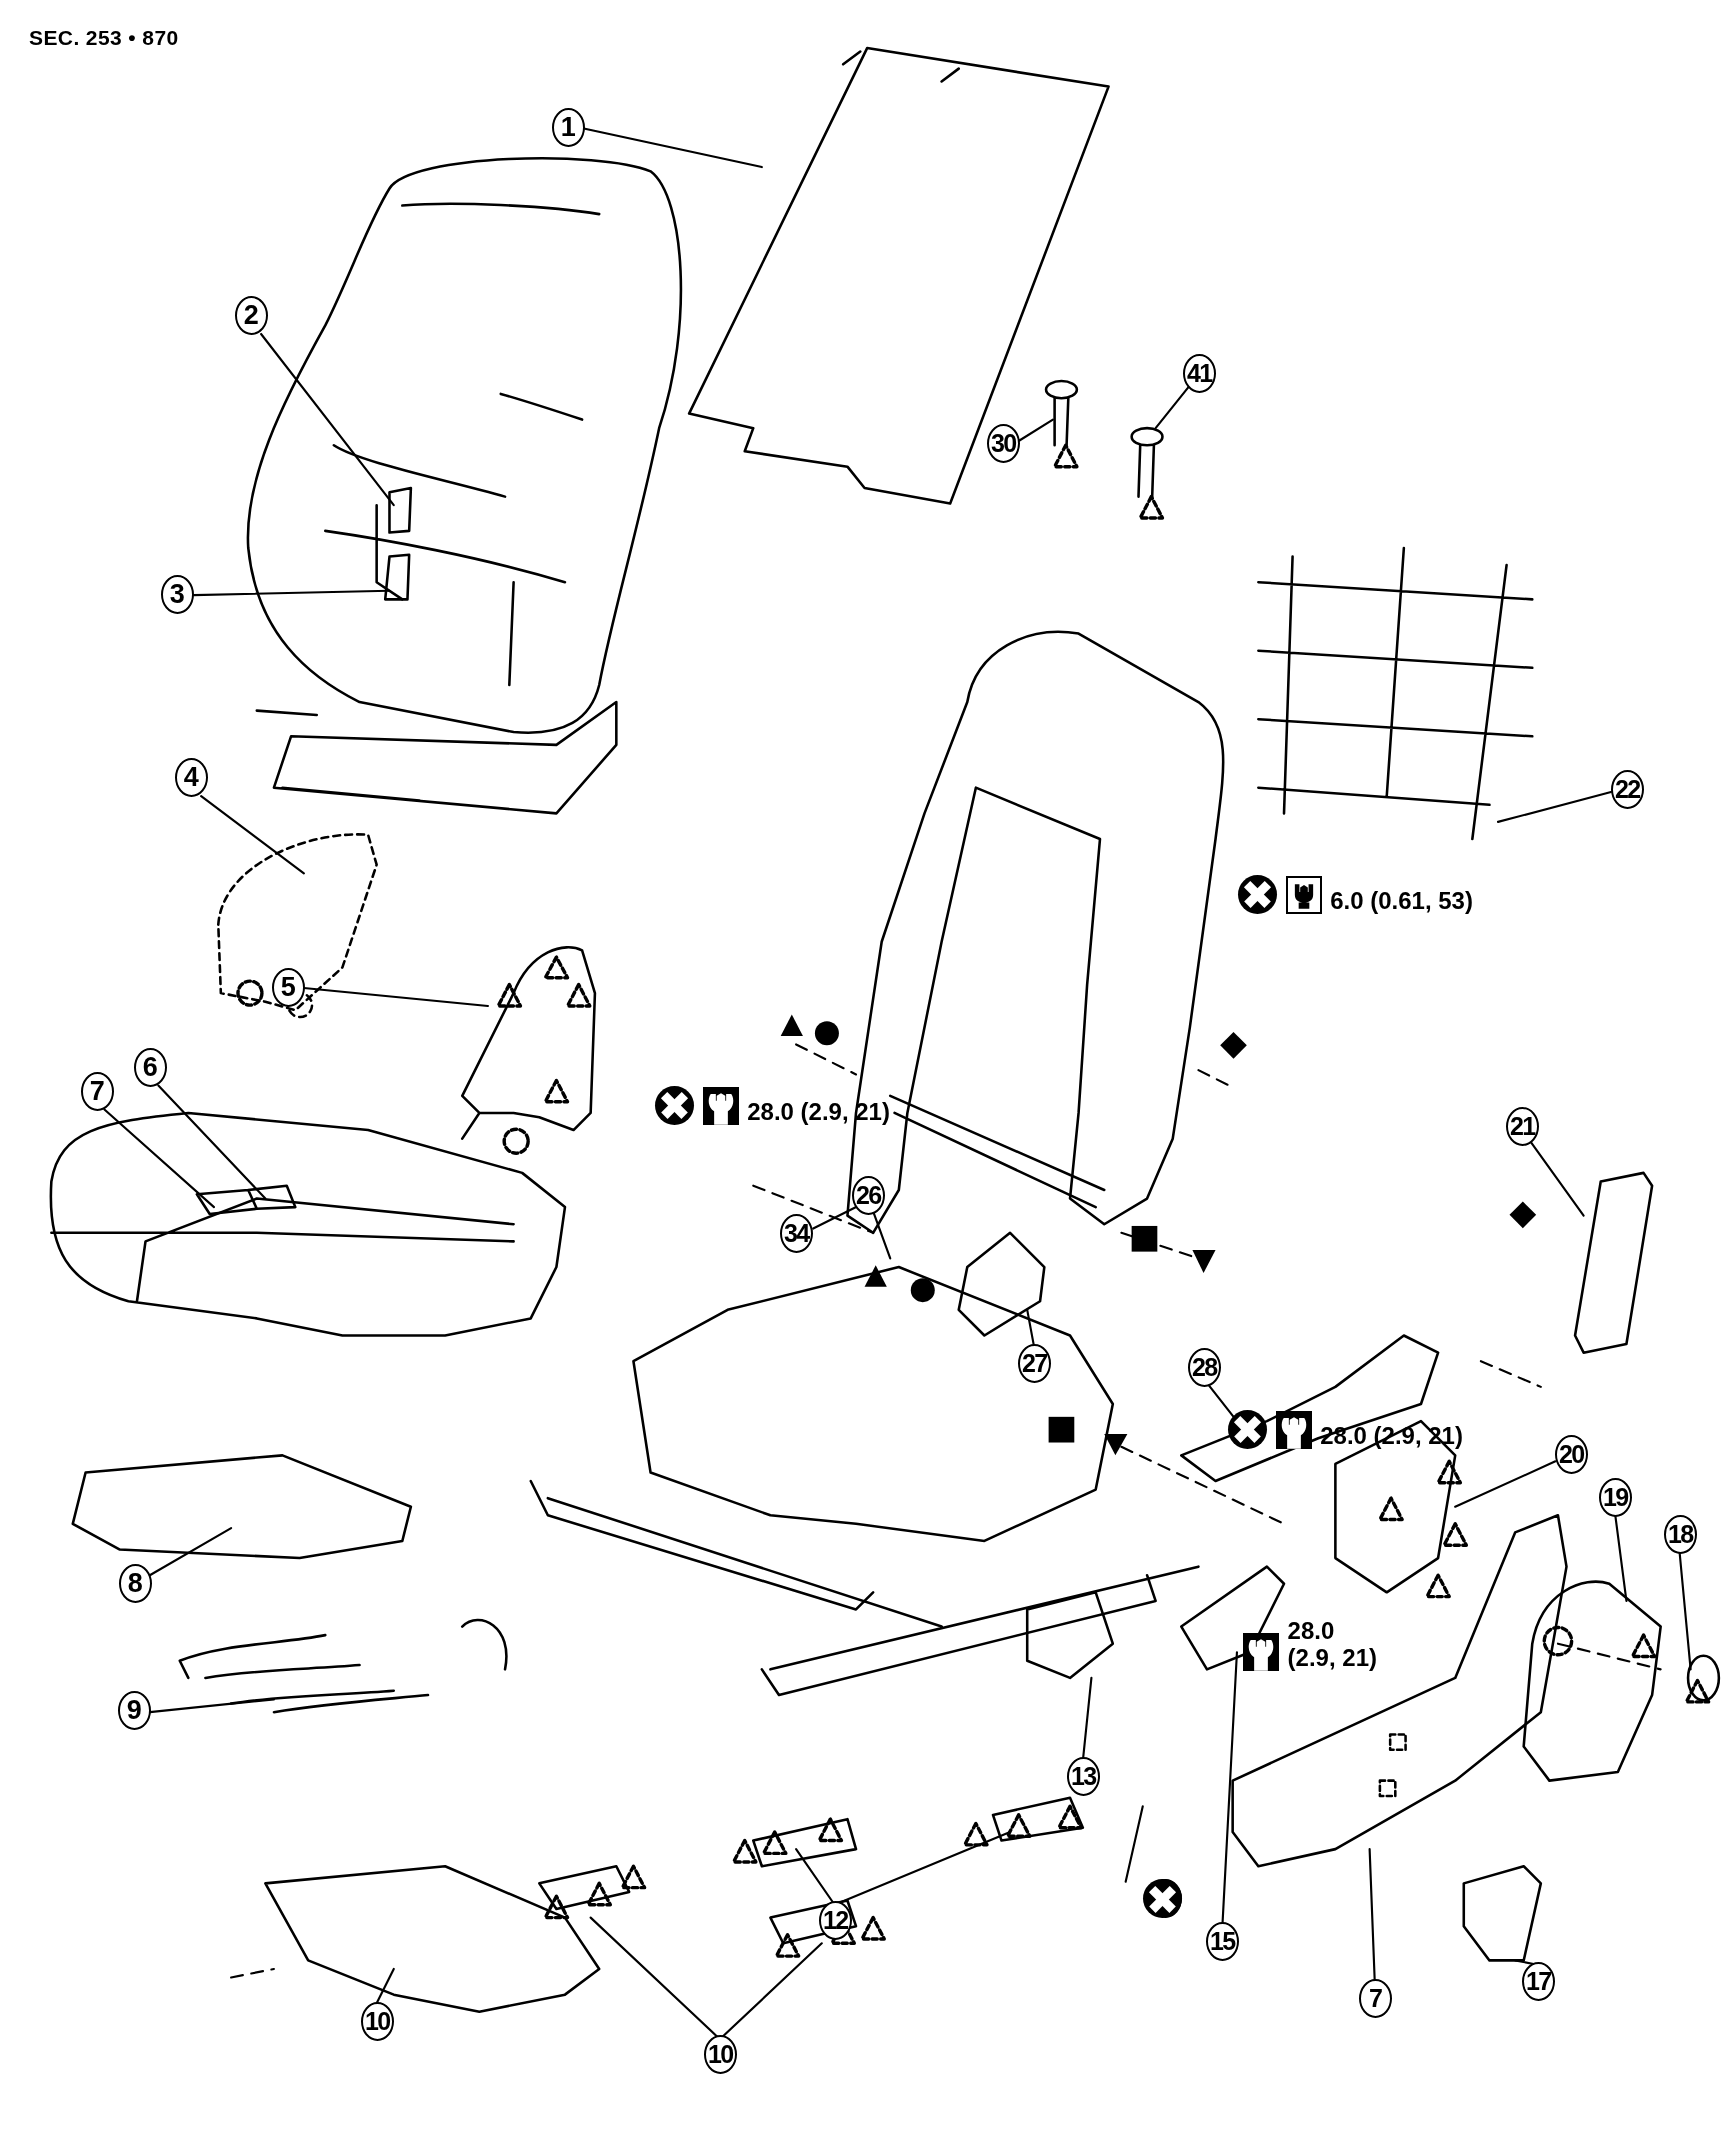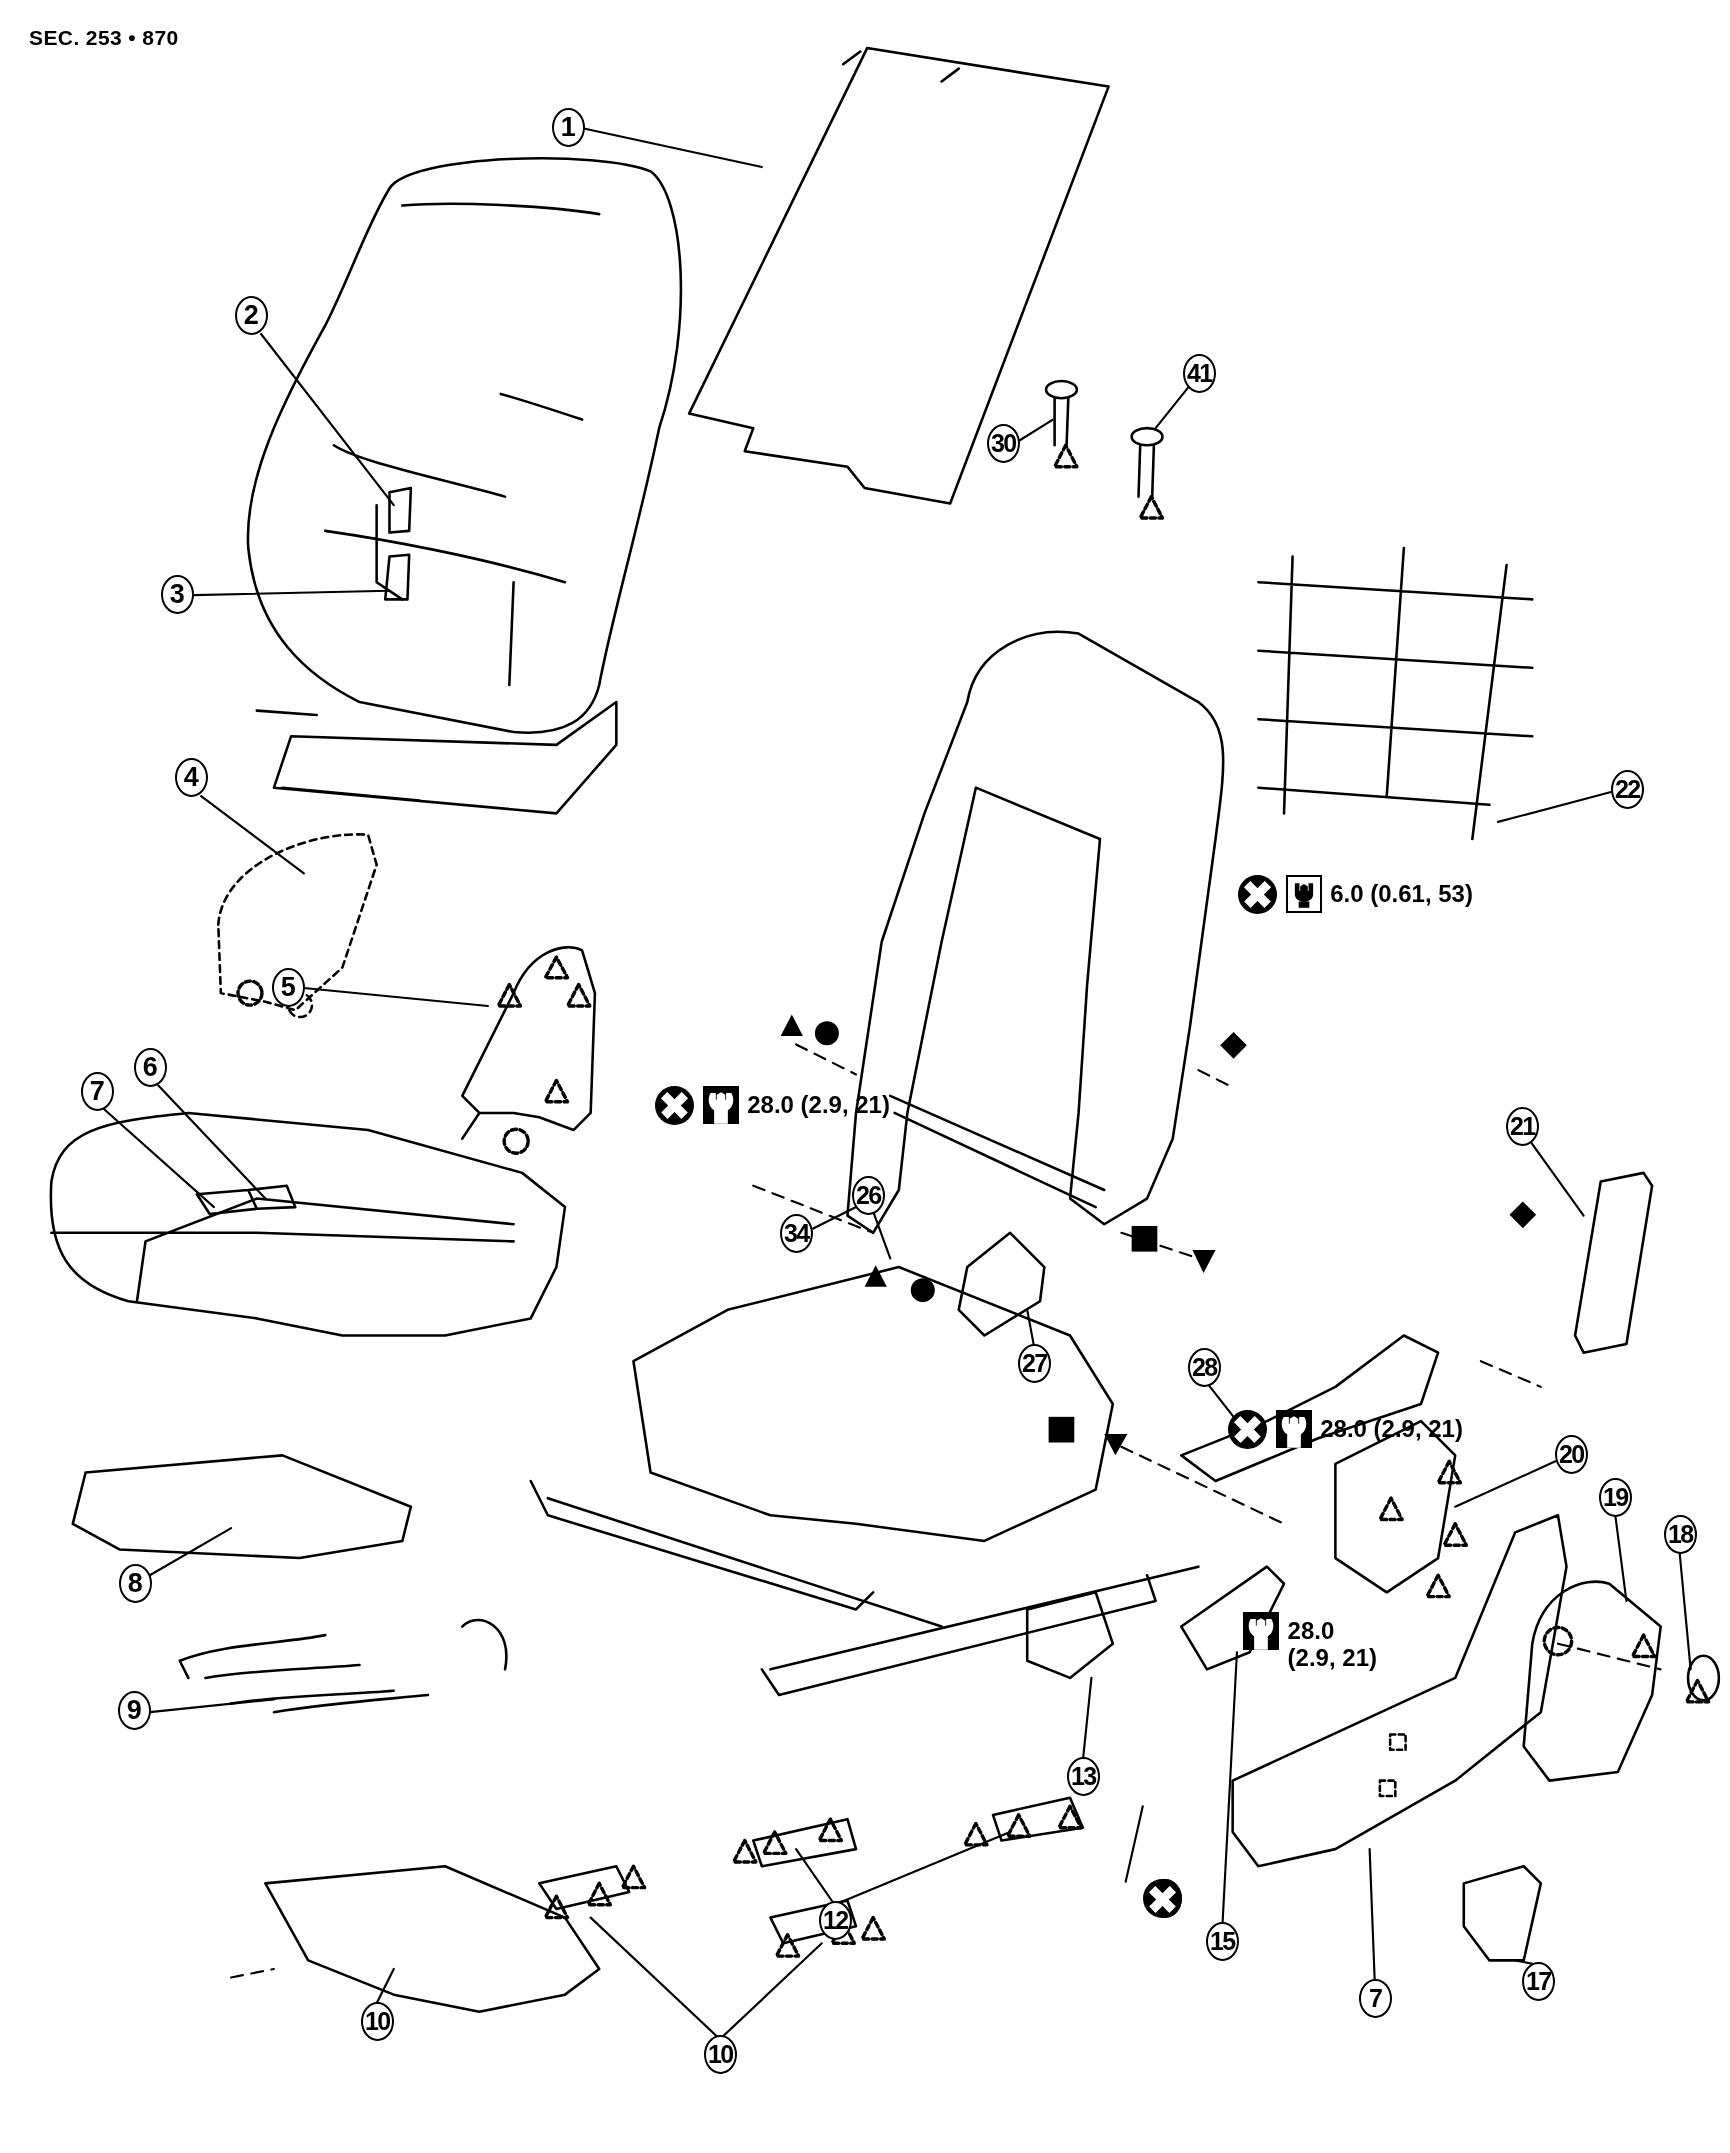--- a/index.html
+++ b/index.html
@@ -3,21 +3,21 @@
 <meta charset="utf-8">
 <style>
   html,body{margin:0;padding:0;background:#fff;}
   body{width:1730px;height:2154px;position:relative;overflow:hidden;font-family:"Liberation Sans",sans-serif;color:#000;}
   #diagram{position:absolute;left:0;top:0;width:1730px;height:2154px;}
   .sec-title{position:absolute;left:29px;top:26px;font-size:21px;font-weight:bold;letter-spacing:0.4px;}
   .callout{position:absolute;width:33px;height:39px;margin-left:-16.3px;margin-top:-19.7px;border:2.6px solid #000;border-radius:50%;
     box-sizing:border-box;background:#fff;display:flex;align-items:center;justify-content:center;font-size:25px;font-weight:bold;
     font-family:"Liberation Sans Narrow","Liberation Sans",sans-serif;letter-spacing:-1.7px;}
   .callout.small{font-size:27px;letter-spacing:0;}
-  .torque{position:absolute;display:flex;align-items:flex-start;gap:8.6px;font-size:24px;font-weight:bold;line-height:27px;}
+  .torque{position:absolute;display:flex;align-items:flex-end;gap:8.6px;font-size:24px;font-weight:bold;line-height:27px;}
   .xmark{width:39px;height:39px;border-radius:50%;background:#000;position:relative;flex:0 0 auto;}
   .xmark::before,.xmark::after{content:"";position:absolute;left:50%;top:50%;width:29px;height:8.6px;background:#fff;margin-left:-14.6px;margin-top:-4.3px;}
   .xmark::before{transform:rotate(45deg);} .xmark::after{transform:rotate(-45deg);}
   .wrench{width:36px;height:38px;background:#000;position:relative;flex:0 0 auto;}
   .wrench.outline{background:#fff;border:2.6px solid #000;box-sizing:border-box;}
   .wrench svg{position:absolute;left:0;top:0;width:100%;height:100%;}
   .torque-text{padding-top:5.1px;white-space:nowrap;}
   .torque-text .line2{display:block;}
   .lone-x{position:absolute;width:39px;height:39px;margin-left:-19.7px;margin-top:-19.7px;}
 </style>

